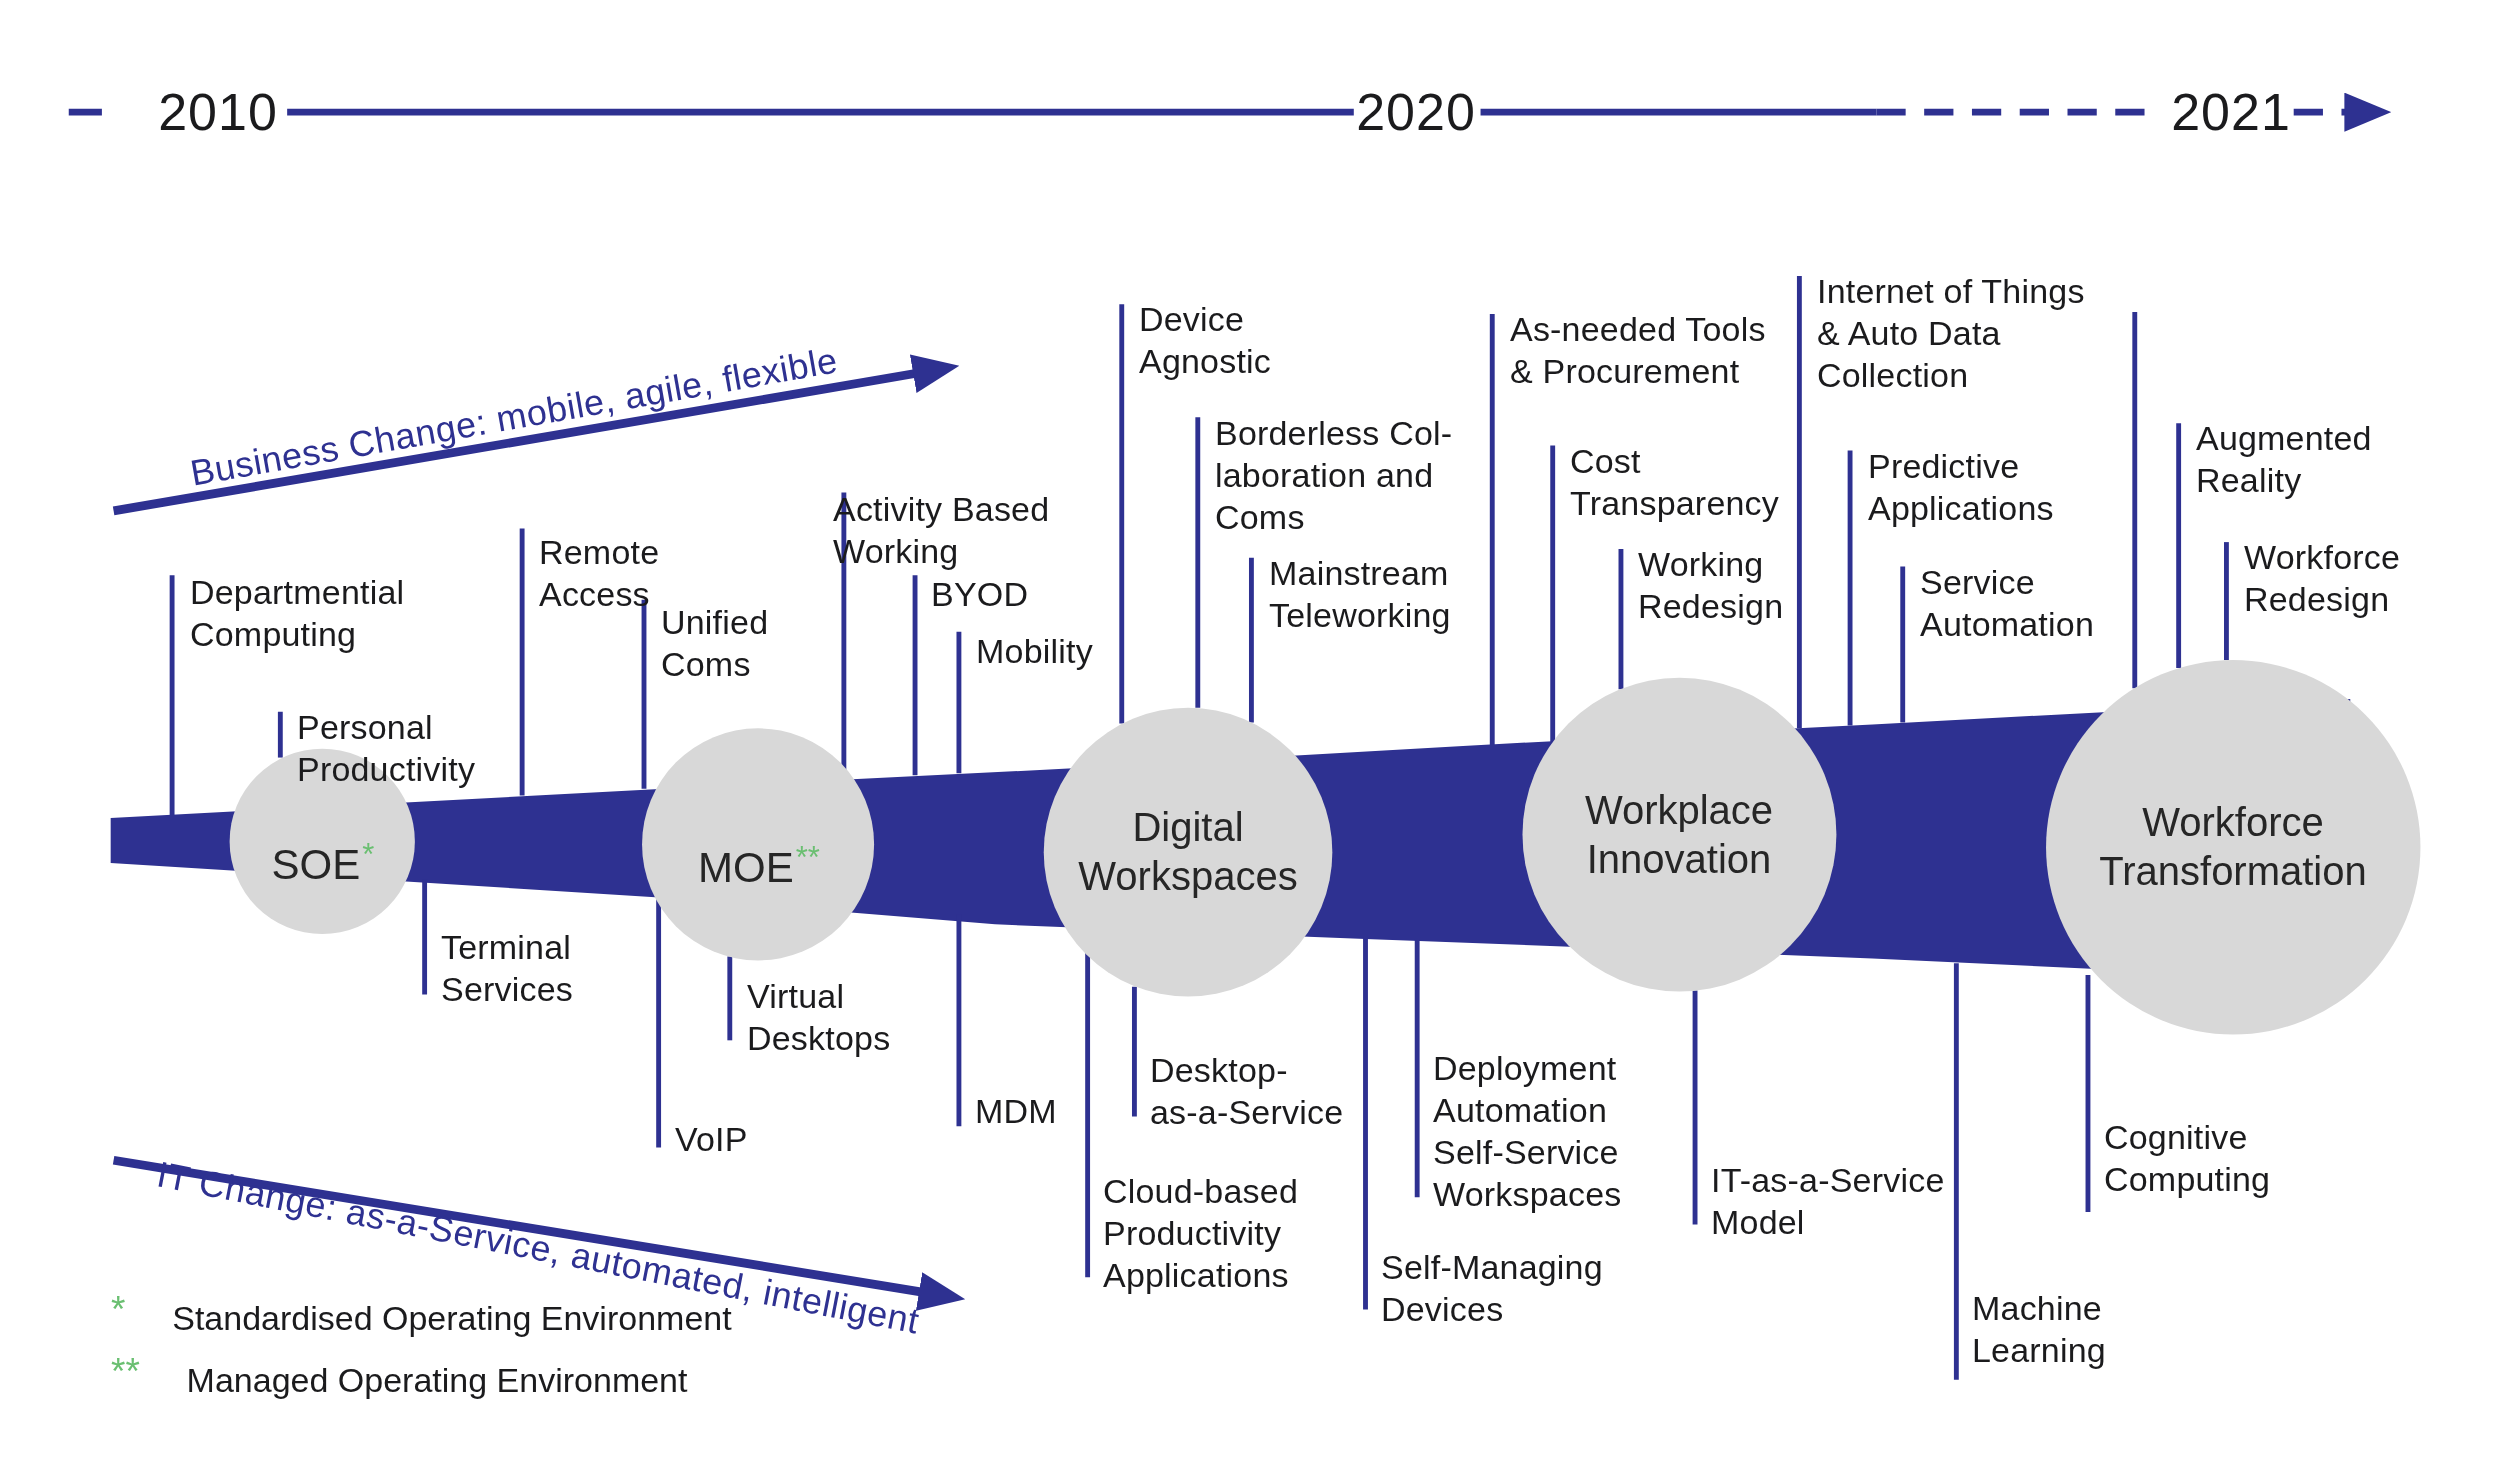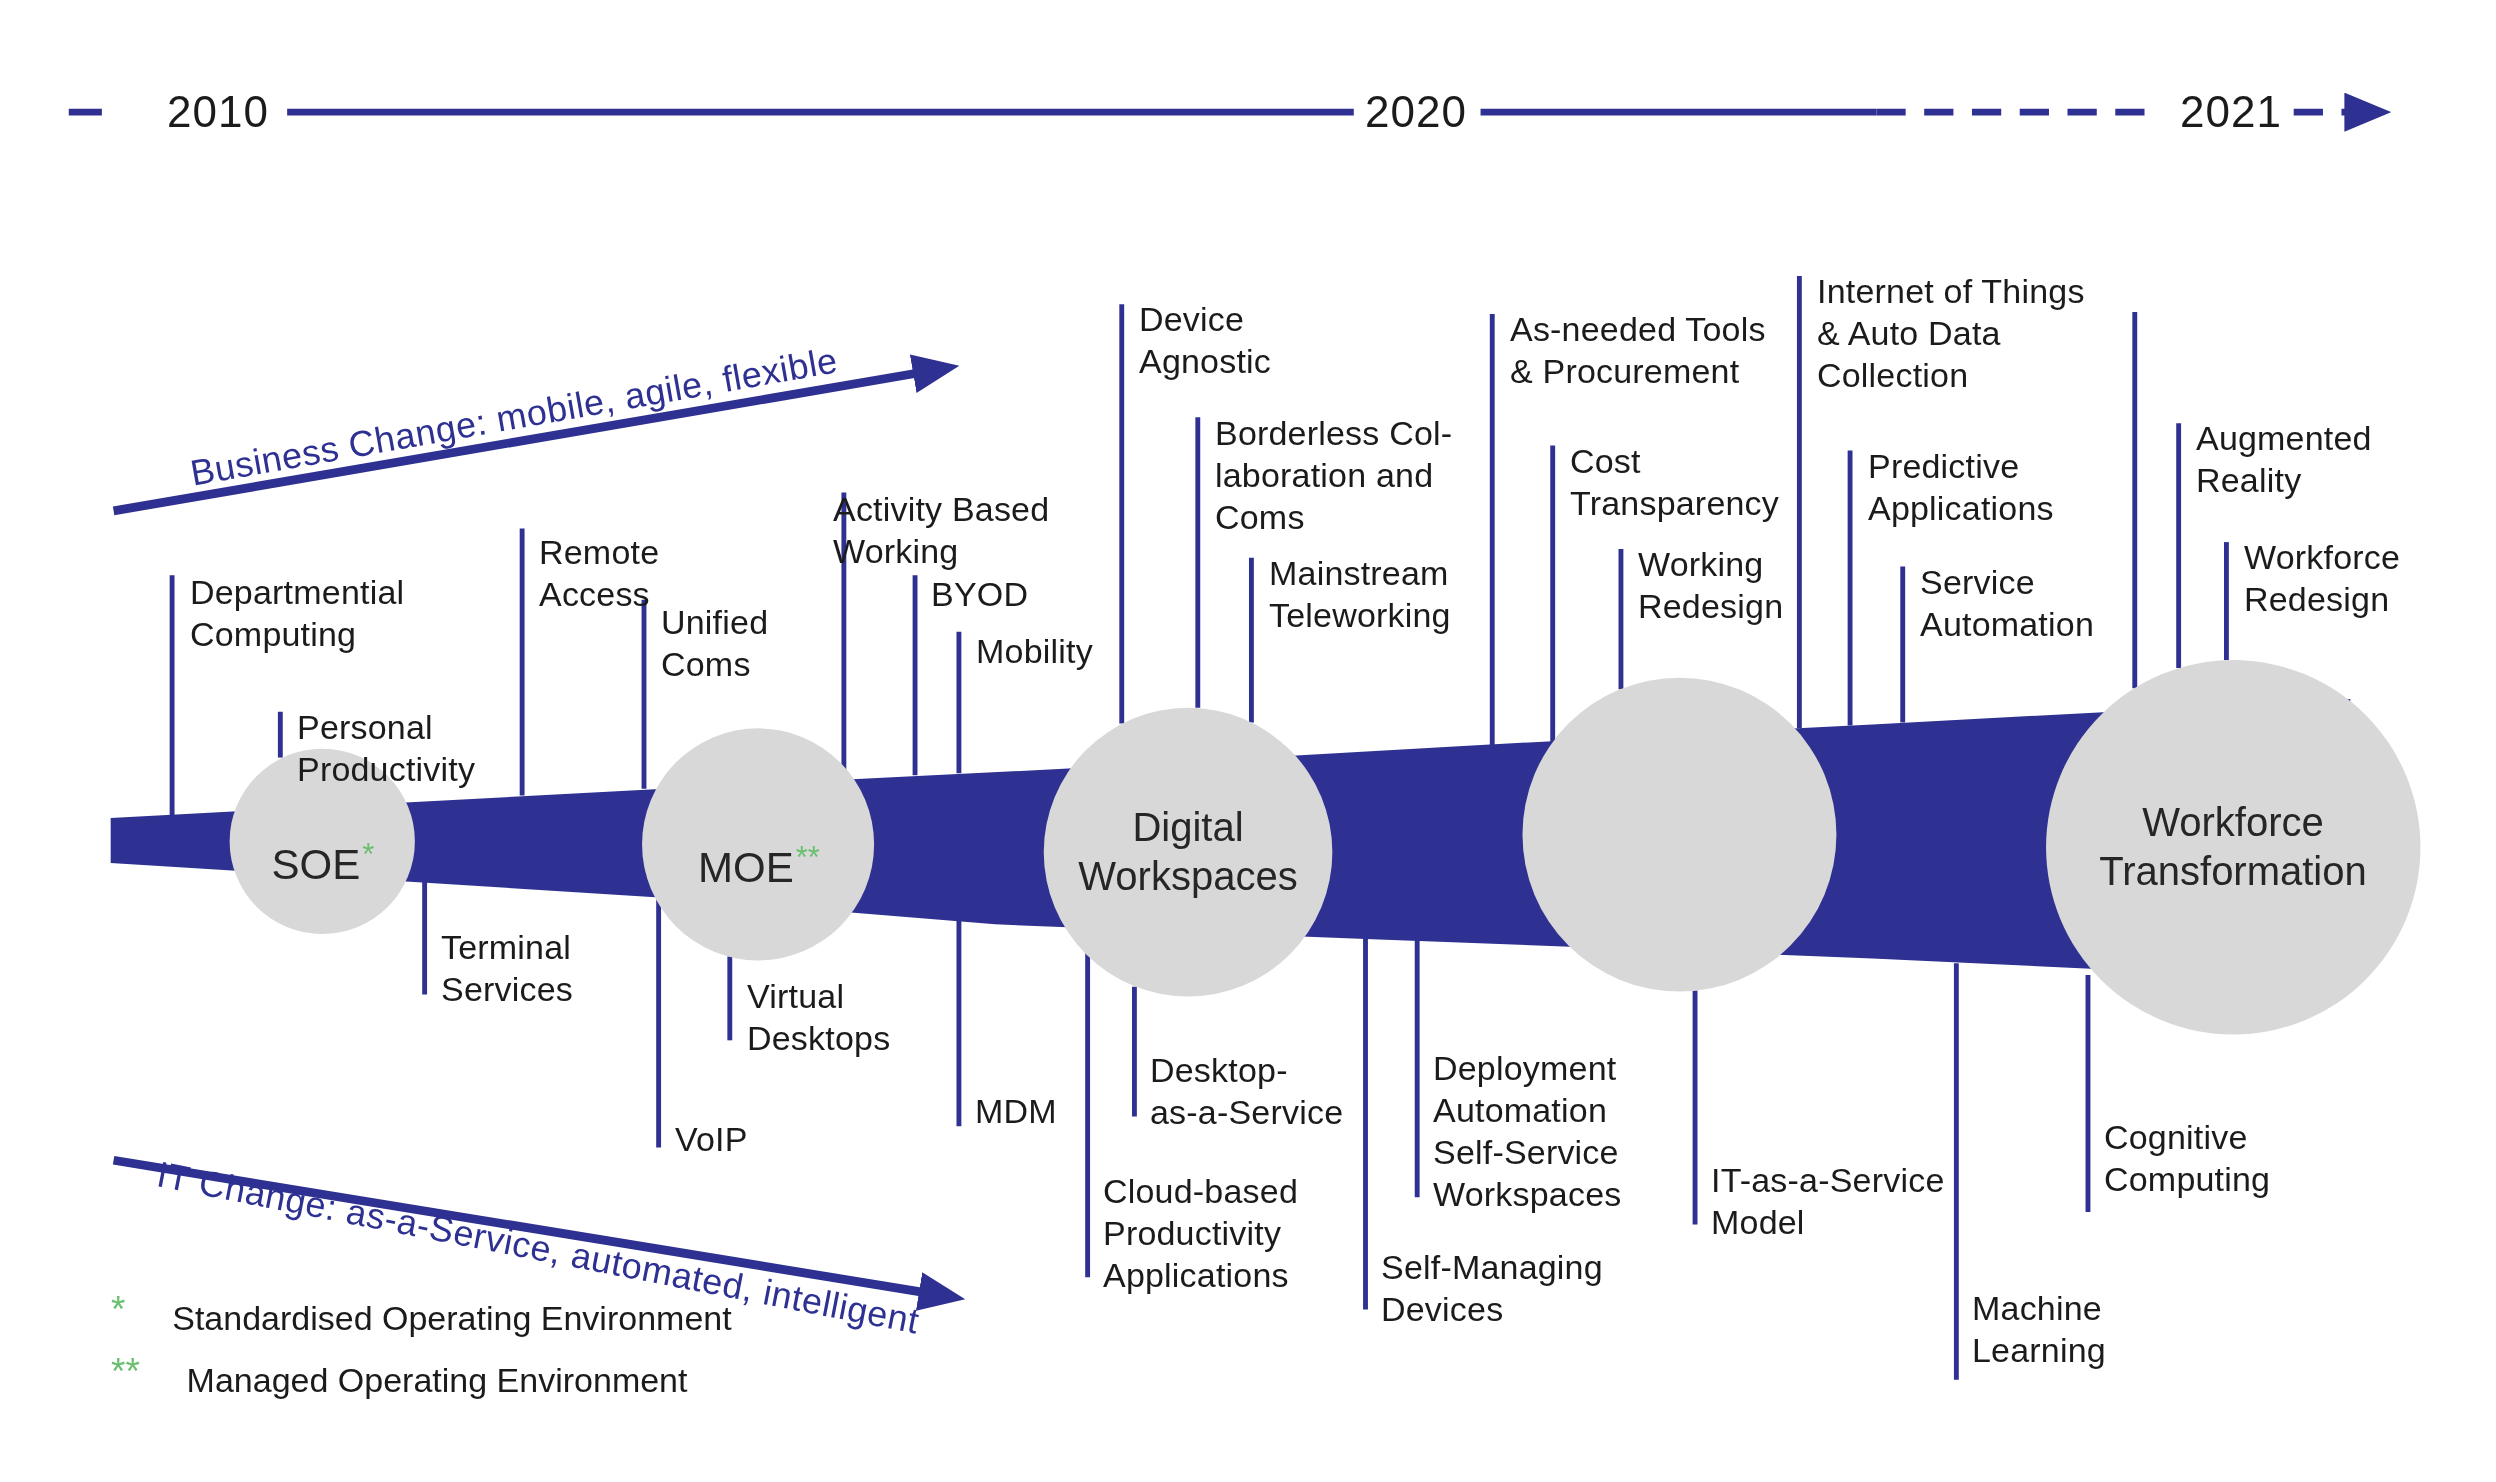--- a/index.html
+++ b/index.html
@@ -10,21 +10,21 @@
   .canvas svg{position:absolute;left:0;top:0;width:2497px;height:1482px;}
   .tl{stroke:var(--navy);stroke-width:7;fill:none;}
   .tl-dash{stroke-dasharray:30 19;}
   .diag{stroke:var(--navy);stroke-width:9;fill:none;}
   .stem{stroke:var(--navy);stroke-width:5;fill:none;}
   .wedge{fill:var(--navy);stroke:none;}
   .mcircle{fill:var(--gray);stroke:none;}
   .ah{fill:var(--navy);}
   .year{
     position:absolute;transform:translate(-50%,-50%);
-    font-size:44px;color:var(--ink);letter-spacing:1px;white-space:nowrap;
+    font-size:52px;color:var(--ink);letter-spacing:1px;white-space:nowrap;
   }
   .lbl{
     position:absolute;white-space:pre-line;
     font-size:34px;line-height:42px;color:var(--ink);letter-spacing:0.2px;
   }
   .arrow-text{
     position:absolute;transform:translate(-50%,-50%) rotate(var(--rot));
     font-size:36px;color:var(--navy);white-space:nowrap;letter-spacing:0.5px;
   }
   .circle-lbl{
@@ -177,20 +177,22 @@
 Computing</div>
 
   <div class="circle-lbl ms-lbl" style="left:322px;top:842px">
     <span>SOE</span><span class="marker sup">*</span>
   </div>
   <div class="circle-lbl ms-lbl" style="left:758px;top:845px">
     <span>MOE</span><span class="marker sup">**</span>
   </div>
   <div class="circle-lbl" style="left:1188px;top:852px">Digital
 Workspaces</div>
+  <div class="circle-lbl" style="left:1679px;top:835px">Workplace
+Innovation</div>
   <div class="circle-lbl" style="left:2233px;top:847px">Workforce
 Transformation</div>
 
   <div class="fn" style="left:111px;top:1299px">
     <span class="marker fn-marker">*</span>
     <span class="fn-text">Standardised Operating Environment</span>
   </div>
   <div class="fn" style="left:111px;top:1361px">
     <span class="marker fn-marker">**</span>
     <span class="fn-text">Managed Operating Environment</span>

